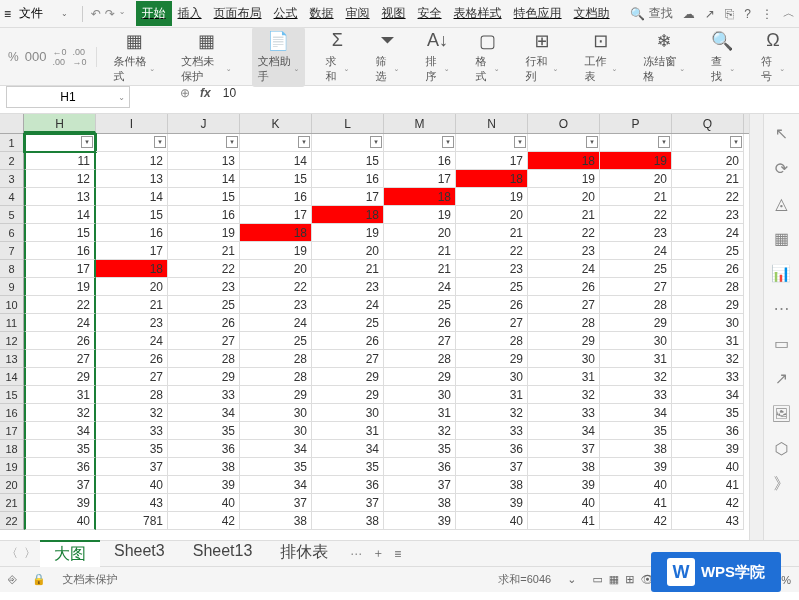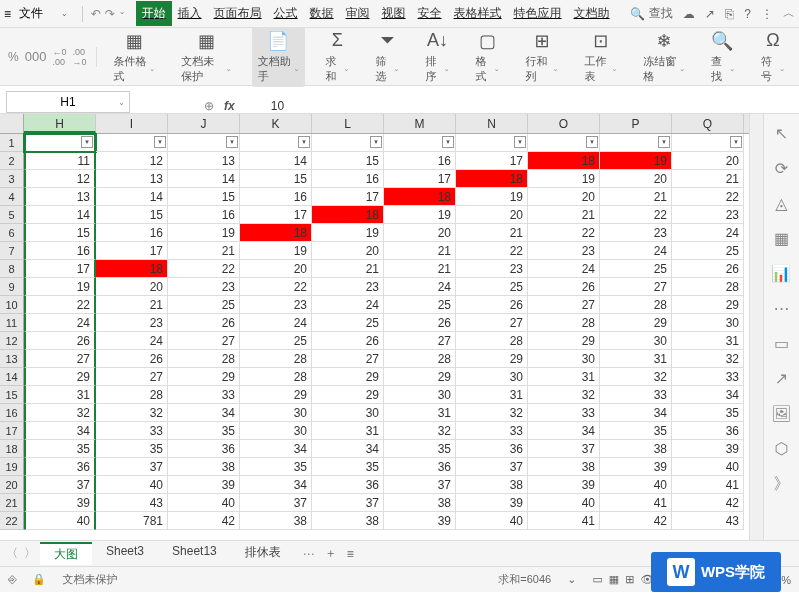--- a/index.html
+++ b/index.html
@@ -25,21 +25,21 @@
 .ribbon-left { display: flex; align-items: center; gap: 6px; color: #888; padding-right: 10px; border-right: 1px solid #ddd; margin-right: 10px; }
 .ribbon-left span { cursor: pointer; }
 .ribbon-group { display: flex; align-items: center; gap: 14px; }
 .ribbon-btn { display: flex; flex-direction: column; align-items: center; gap: 2px; padding: 3px 6px; cursor: pointer; color: #555; font-size: 11px; }
 .ribbon-btn.active { background: #e0e0e0; border-radius: 3px; }
 .ribbon-icon { width: 24px; height: 22px; display: flex; align-items: center; justify-content: center; font-size: 18px; color: #555; }
 .ribbon-label { display: flex; align-items: center; gap: 2px; }
 .ribbon-chev { font-size: 7px; color: #888; }
 
 
-.formula-row { height: 28px; display: flex; align-items: flex-end; border-bottom: 1px solid #ddd; background: #fff; gap: 24px; }
+.formula-row { height: 28px; display: flex; align-items: flex-start; border-bottom: 1px solid #ddd; background: #fff; }
 .name-box { width: 124px; height: 22px; border: 1px solid #ccc; margin-left: 6px; display: flex; align-items: center; justify-content: center; position: relative; font-size: 12px; }
 .name-box-chev { position: absolute; right: 4px; font-size: 8px; color: #888; }
 .fx-icons { display: flex; align-items: center; gap: 10px; margin-left: 50px; color: #888; }
 .fx-label { font-style: italic; color: #555; font-weight: bold; }
 .formula-input { flex: 1; margin-left: 12px; font-size: 12px; color: #333; }
 
 
 .sheet-area { display: flex; height: 426px; }
 .sheet-main { flex: 1; overflow: hidden; position: relative; }
 .col-headers { display: flex; height: 20px; background: #e8e8e8; border-bottom: 1px solid #aaa; }
@@ -59,21 +59,21 @@
 
 .right-tools { width: 36px; background: #f5f5f5; border-left: 1px solid #ddd; display: flex; flex-direction: column; align-items: center; gap: 16px; padding-top: 10px; color: #888; }
 .right-tools > * { cursor: pointer; font-size: 16px; }
 
 
 .scroll-stub { width: 14px; background: #f0f0f0; border-left: 1px solid #ddd; }
 
 
 .sheet-tabs-row { height: 26px; background: #f5f5f5; display: flex; align-items: center; border-top: 1px solid #ddd; padding: 0 6px; gap: 4px; }
 .nav-arrows { display: flex; gap: 6px; color: #888; }
-.sheet-tab { padding: 2px 14px; cursor: pointer; font-size: 12px; color: #444; }
+.sheet-tab { padding: 2px 14px; cursor: pointer; font-size: 16px; color: #444; }
 .sheet-tab.active { background: #fff; color: #1a7f37; border-top: 2px solid #1a7f37; }
 .sheet-dots { color: #888; margin-left: 4px; }
 .sheet-add { color: #666; margin-left: 6px; cursor: pointer; }
 
 
 .statusbar { height: 26px; background: #f5f5f5; display: flex; align-items: center; border-top: 1px solid #ddd; padding: 0 8px; font-size: 11px; color: #666; gap: 16px; }
 .statusbar .spacer { flex: 1; }
 .view-btns { display: flex; gap: 6px; align-items: center; }
 .zoom { display: flex; align-items: center; gap: 8px; }
 .zoom-track { width: 70px; height: 3px; background: #ccc; position: relative; }

